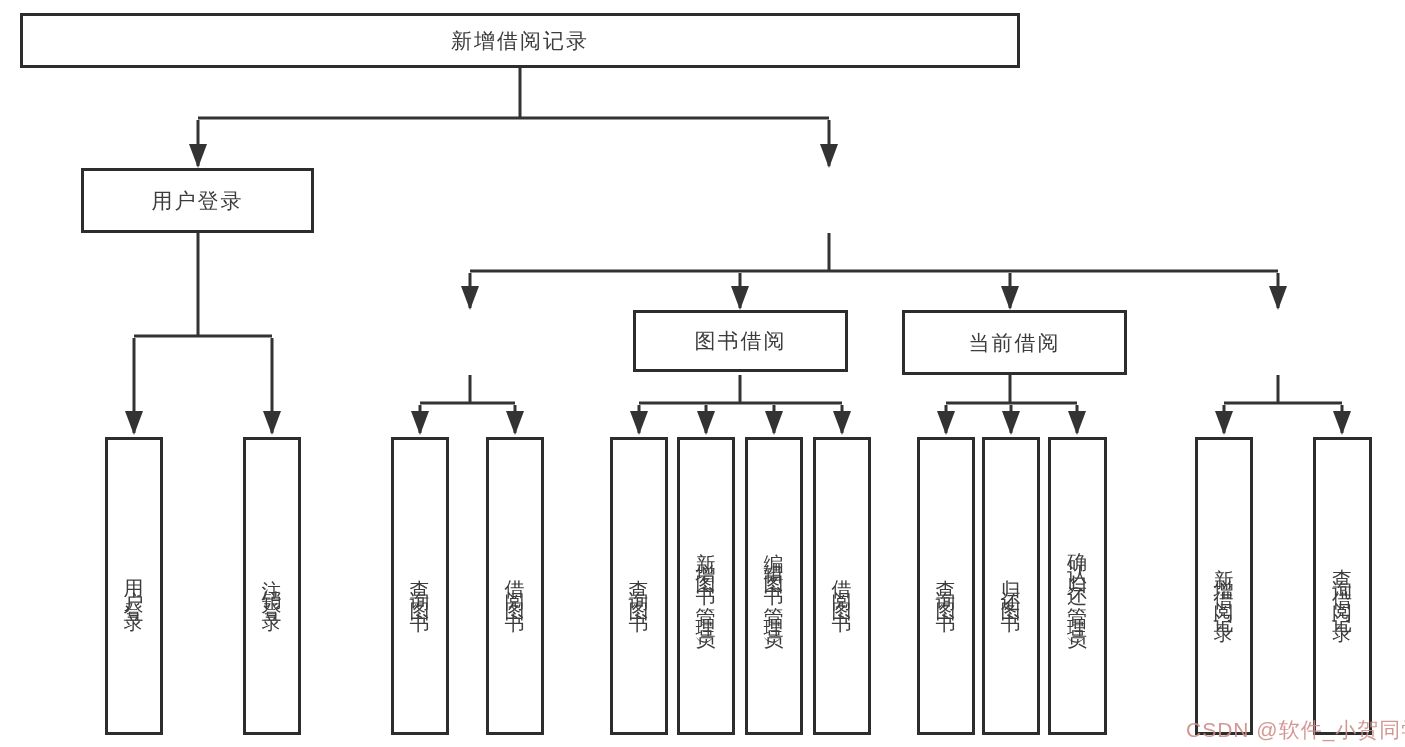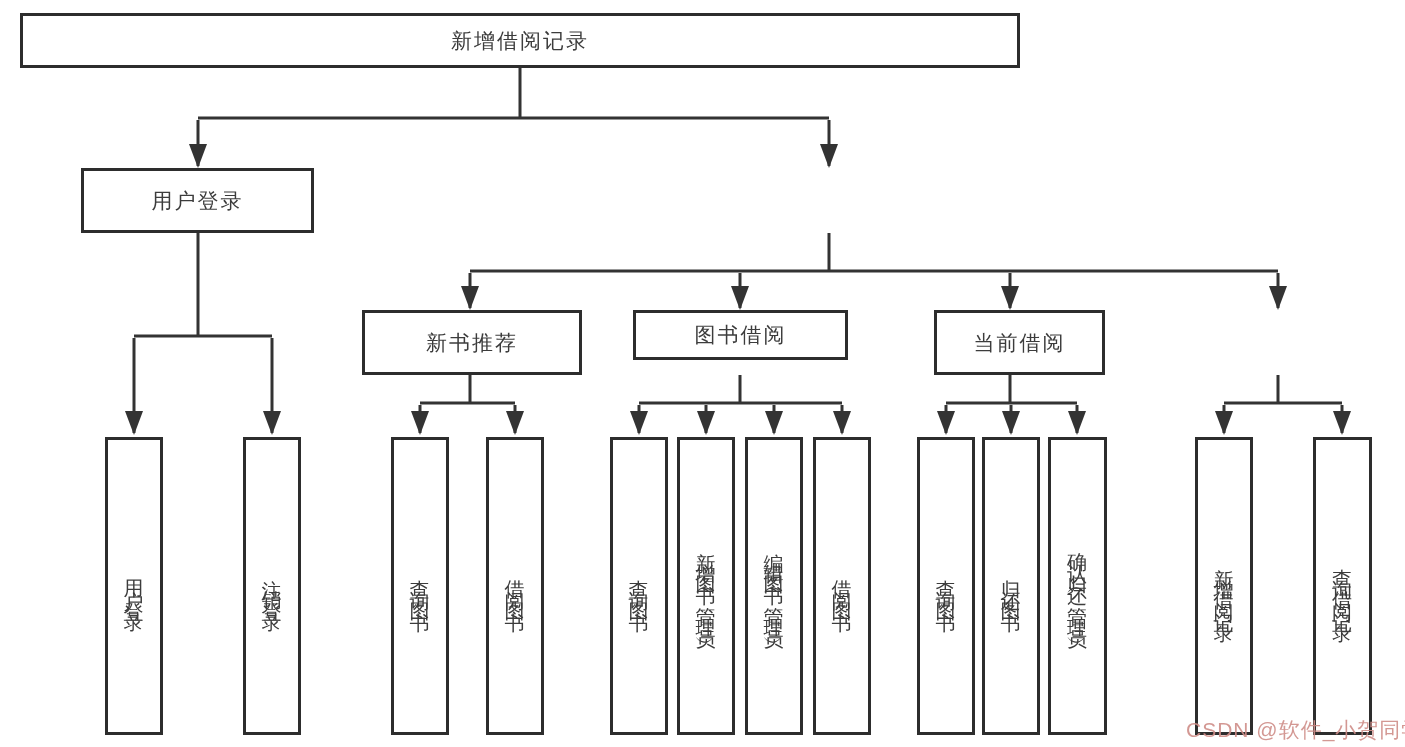--- a/index.html
+++ b/index.html
@@ -113,27 +113,24 @@
   </svg>
 
   <div class="node" style="left:20px; top:13px; width:1000px; height:55px">
     <span class="hlabel">新增借阅记录</span>
   </div>
 
   <div class="node" style="left:81px; top:168px; width:233px; height:65px">
     <span class="hlabel">用户登录</span>
   </div>
 
-  <div class="node" style="left:362px; top:310px; width:220px; height:65px">
-    <span class="hlabel">新书推荐</span>
-  </div>
-  <div class="node" style="left:633px; top:310px; width:215px; height:50px">
+  <div class="node" style="left:633px; top:310px; width:215px; height:62px">
     <span class="hlabel">图书借阅</span>
   </div>
-  <div class="node" style="left:934px; top:310px; width:171px; height:65px">
+  <div class="node" style="left:902px; top:310px; width:225px; height:65px">
     <span class="hlabel">当前借阅</span>
   </div>
 
   <div class="node" style="left:105px; top:437px; width:58px; height:298px">
     <span class="vlabel">用户登录</span>
   </div>
   <div class="node" style="left:243px; top:437px; width:58px; height:298px">
     <span class="vlabel">注销登录</span>
   </div>
 

